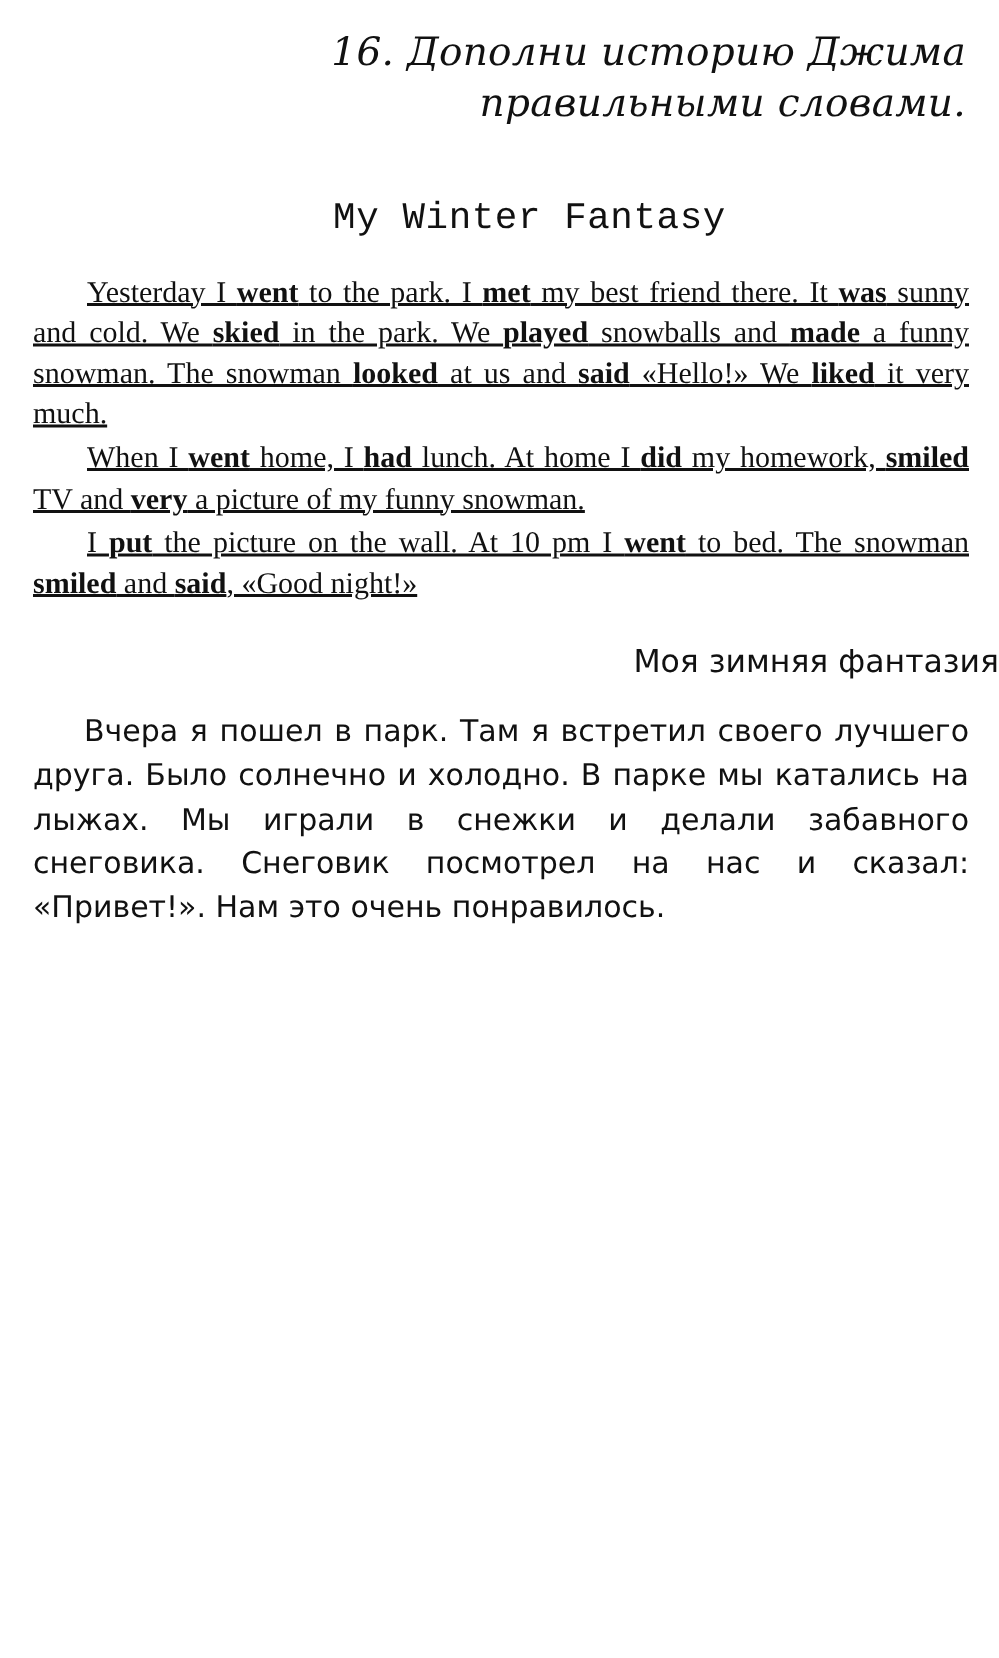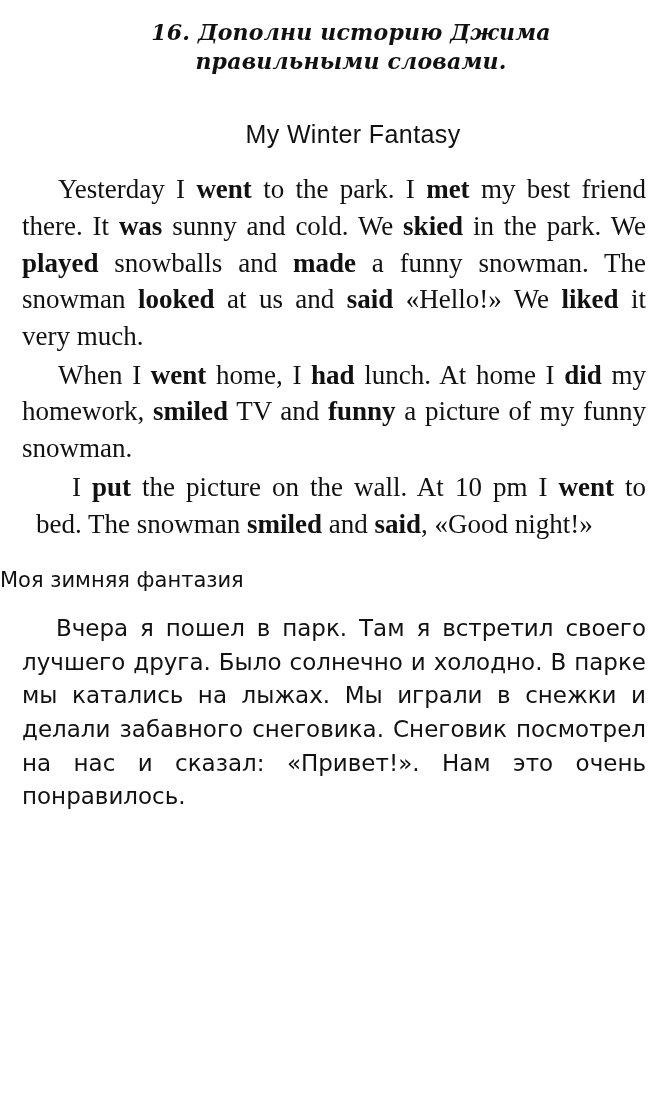--- a/index.html
+++ b/index.html
@@ -17,63 +17,63 @@
   .page {
     position: relative;
     width: 666px;
     height: 1105px;
     padding: 0;
     box-sizing: border-box;
   }
   .task-heading {
     font-family: "DejaVu Serif", serif;
     font-style: italic;
-    font-weight: 700;
-    font-size: 22px;
+    font-weight: 400;
+    font-size: 26px;
     line-height: 1.32;
     margin: 18px 22px 0 58px;
-    text-align: center;
+    text-align: right;
     letter-spacing: 0.2px;
   }
   .en-title {
-    font-family: Liberation Sans, sans-serif;
+    font-family: Liberation Mono, monospace;
     font-size: 25px;
     text-align: center;
     margin: 44px 0 0 0;
     letter-spacing: 0.4px;
     padding-left: 40px;
   }
   .en-body {
     margin: 22px 20px 0 22px;
-    font-size: 27px;
+    font-size: 20px;
     line-height: 1.36;
     text-align: justify;
     text-justify: inter-word;
+    text-decoration: underline;
   }
   .en-body p {
     margin: 0 0 2px 0;
     text-indent: 36px;
   }
   .en-body p:last-child {
     margin-bottom: 0;
-    margin-left: 14px;
   }
   .en-body b {
     font-weight: 700;
   }
   .ru-title {
     font-family: "DejaVu Sans", sans-serif;
     font-size: 21px;
-    text-align: left;
+    text-align: right;
     margin: 26px 0 0 0;
   }
   .ru-body {
     margin: 20px 20px 0 22px;
     font-family: "DejaVu Sans", sans-serif;
-    font-size: 23px;
+    font-size: 20px;
     line-height: 1.46;
     text-align: justify;
     text-justify: inter-word;
   }
   .ru-body p {
     margin: 0 0 14px 0;
     text-indent: 34px;
   }
   .ru-body p:last-child {
     margin-bottom: 0;
@@ -83,21 +83,21 @@
 <body>
 
 <div class="page">
 
   <div class="task-heading">16. Дополни историю Джима правильными словами.</div>
 
   <div class="en-title">My Winter Fantasy</div>
 
   <div class="en-body">
     <p>Yesterday I <b>went</b> to the park. I <b>met</b> my best friend there. It <b>was</b> sunny and cold. We <b>skied</b> in the park. We <b>played</b> snowballs and <b>made</b> a funny snowman. The snowman <b>looked</b> at us and <b>said</b> «Hello!» We <b>liked</b> it very much.</p>
-    <p>When I <b>went</b> home, I <b>had</b> lunch. At home I <b>did</b> my homework, <b>smiled</b> TV and <b>funny</b> a picture of my funny snowman.</p>
+    <p>When I <b>went</b> home, I <b>had</b> lunch. At home I <b>did</b> my homework, <b>smiled</b> TV and <b>very</b> a picture of my funny snowman.</p>
     <p>I <b>put</b> the picture on the wall. At 10 pm I <b>went</b> to bed. The snowman <b>smiled</b> and <b>said</b>, «Good night!»</p>
   </div>
 
   <div class="ru-title">Моя зимняя фантазия</div>
 
   <div class="ru-body">
     <p>Вчера я пошел в парк. Там я встретил своего лучшего друга. Было солнечно и холодно. В парке мы катались на лыжах. Мы играли в снежки и делали забавного снеговика. Снеговик посмотрел на нас и сказал: «Привет!». Нам это очень понравилось.</p>
   </div>
 
 </div>

